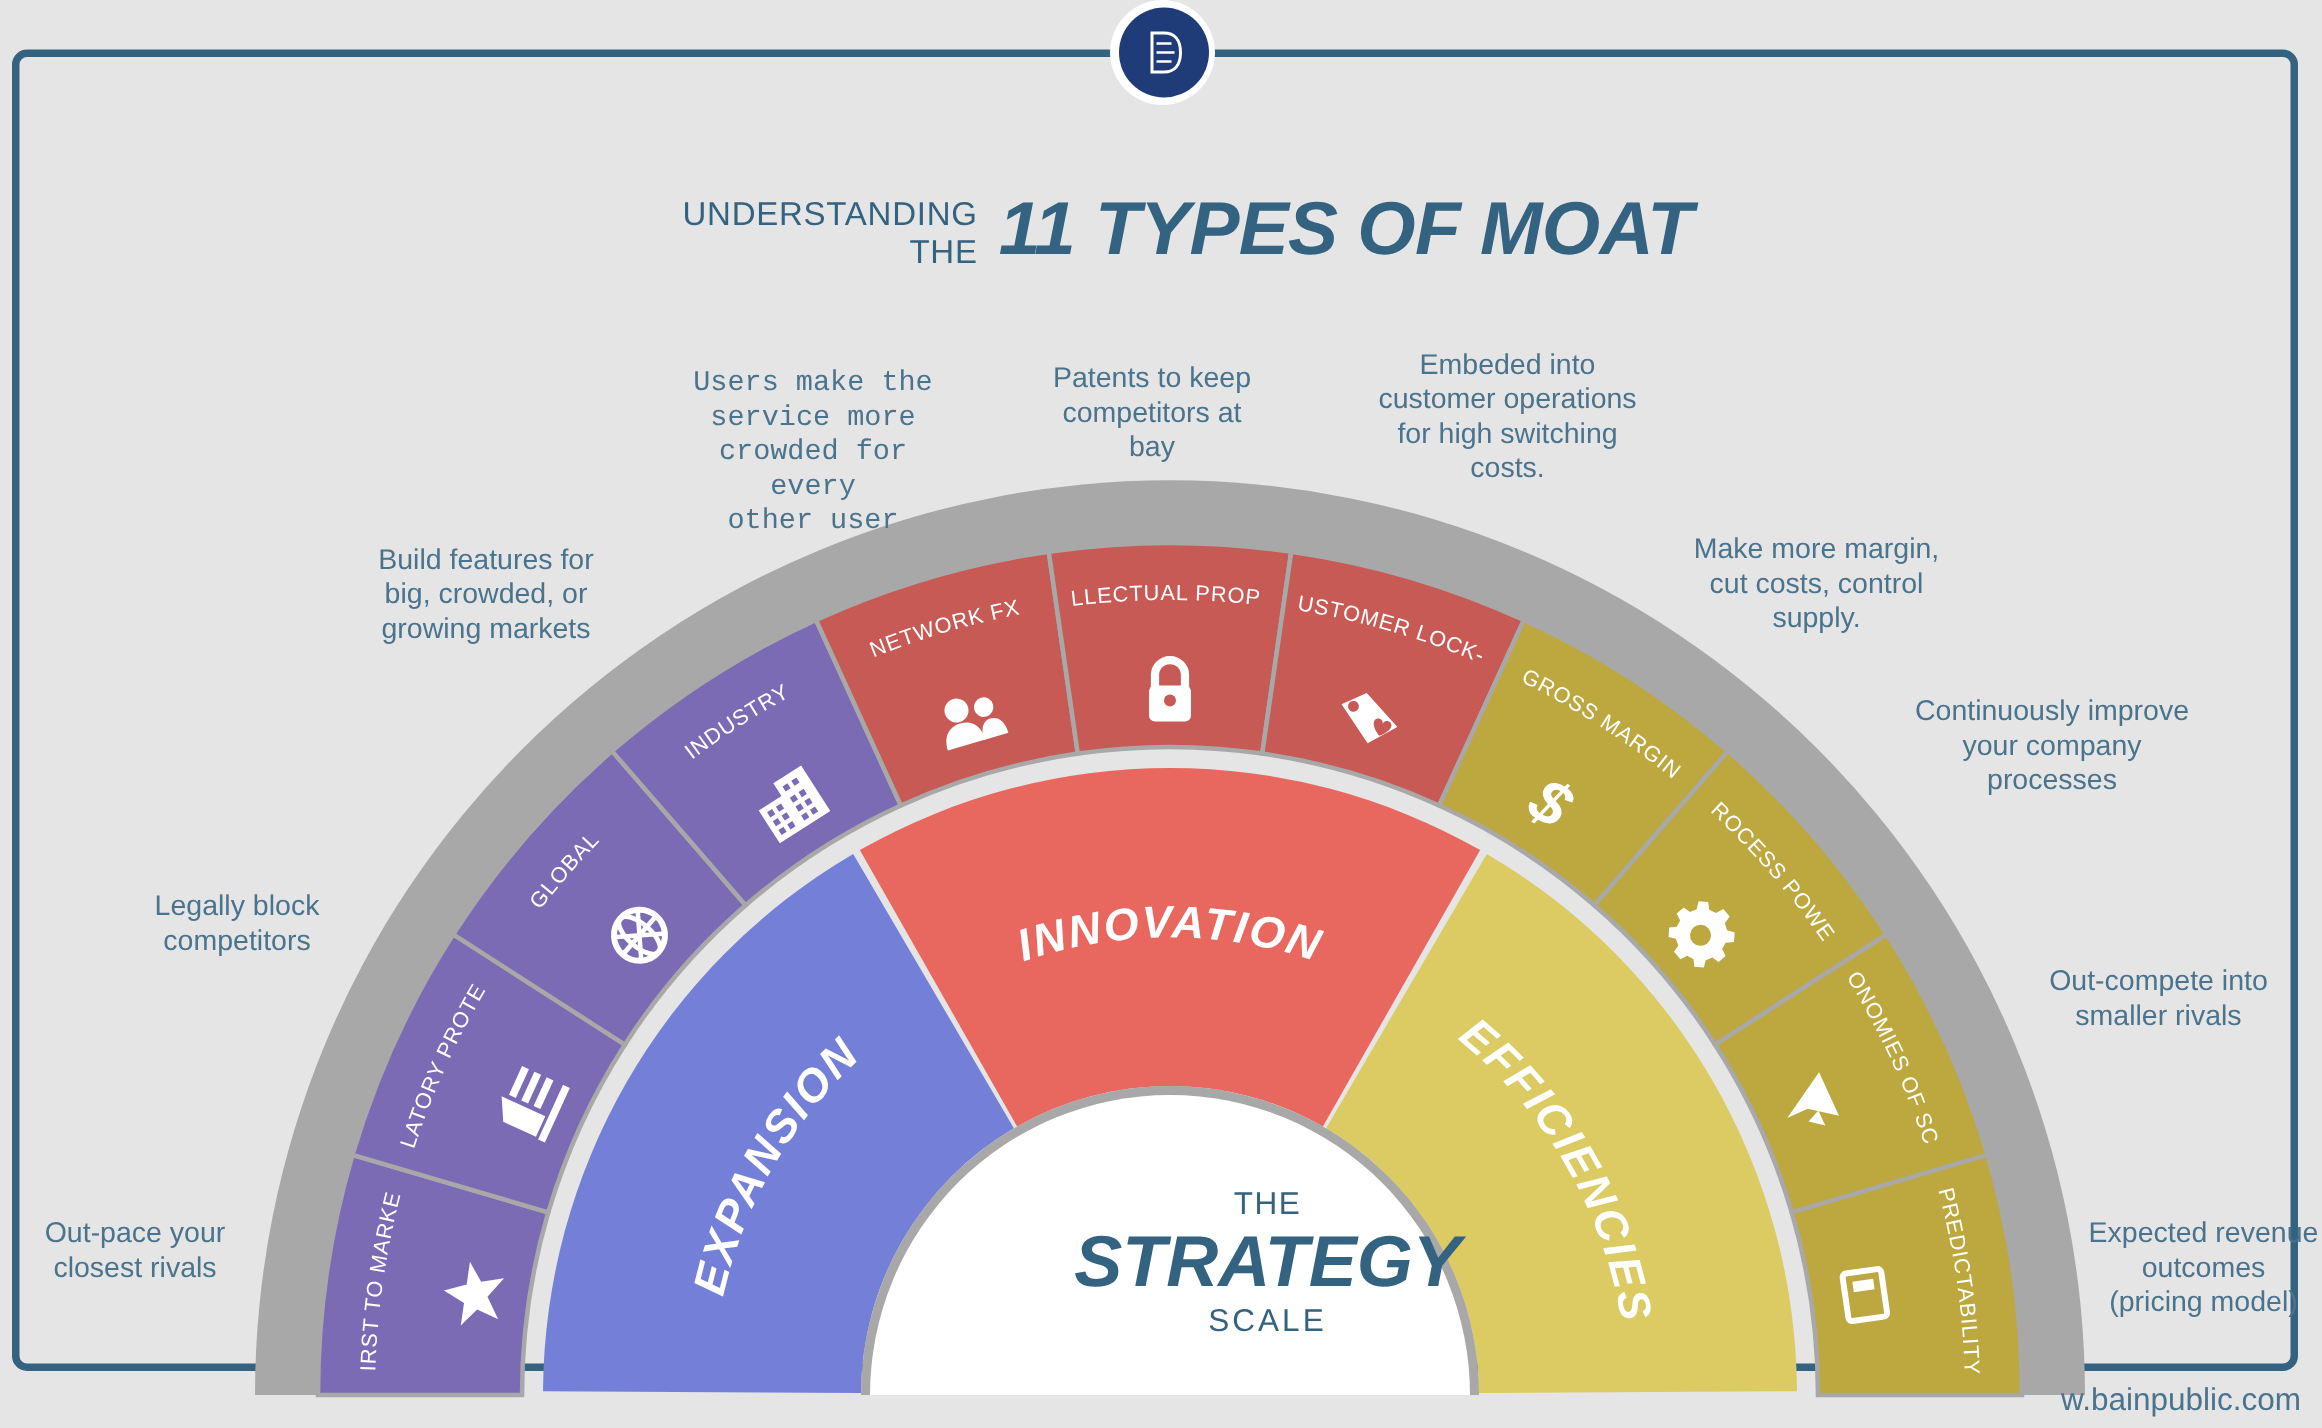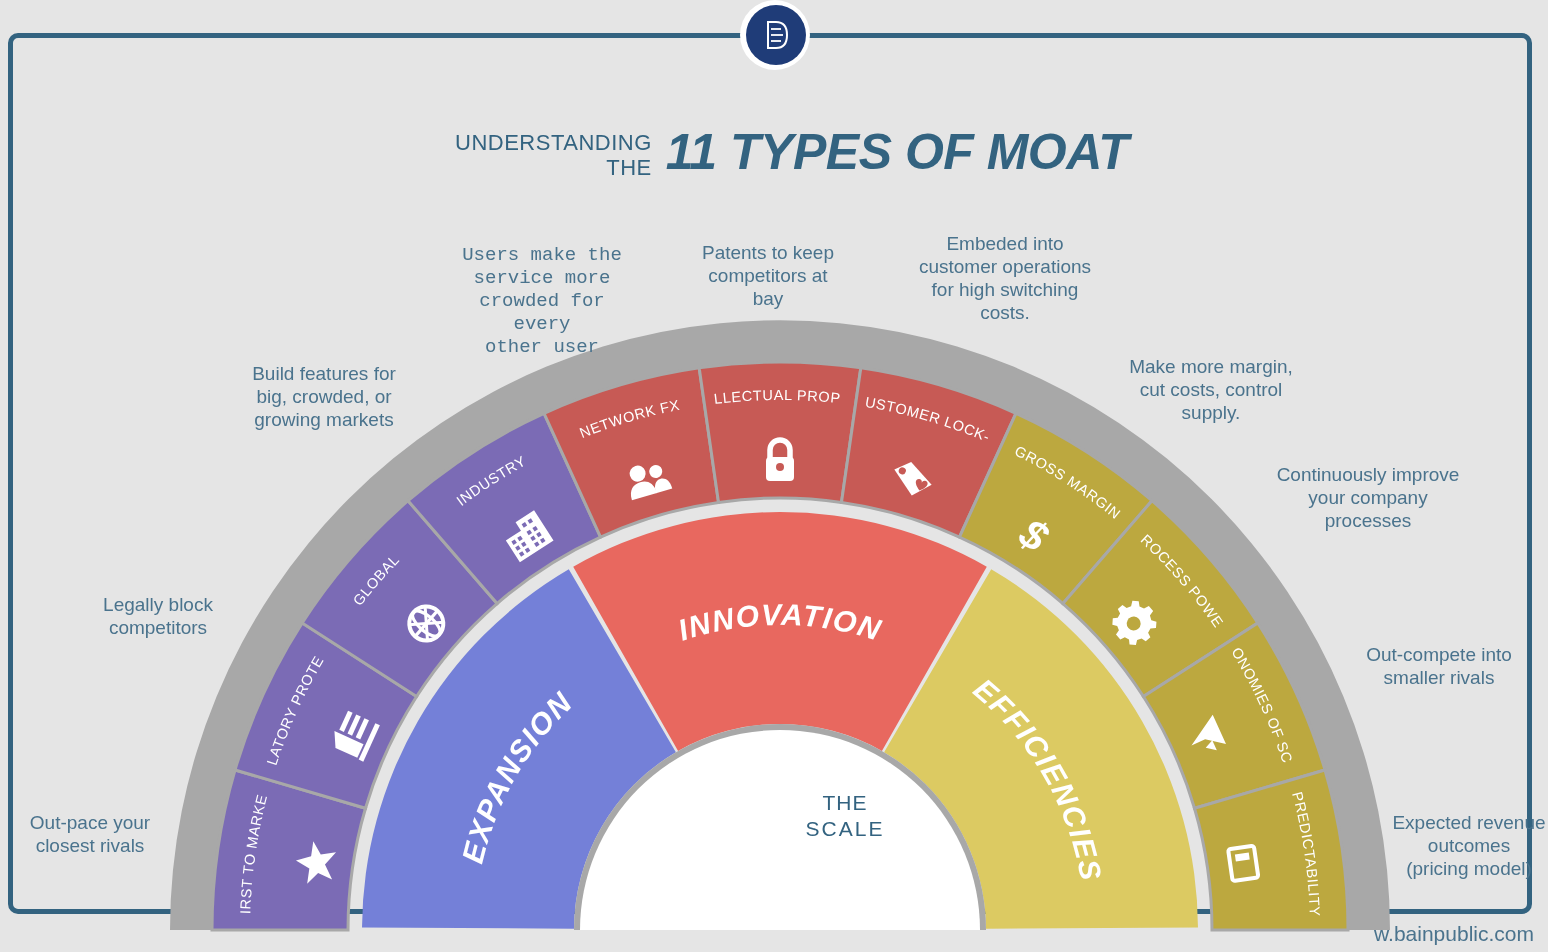--- a/index.html
+++ b/index.html
@@ -285,20 +285,21 @@
       </g>
 
     <g>
       <path d="M 574,930 A 206,206 0 0 1 986,930 Z" fill="#A8A8A8"></path>
       <path d="M 580,930 A 200,200 0 0 1 980,930 Z" fill="#ffffff"></path>
     </g>
   </svg>
 
   <div class="center-block">
     <div class="center-the">THE</div>
+    <div class="center-main">STRATEGY</div>
     <div class="center-wheel">SCALE</div>
   </div>
 
   <div id="annotations">
       <div class="anno" style="left: 244px; top: 362px; width: 160px;">
         <div>Build features for</div>
         <div>big, crowded, or</div>
         <div>growing markets</div>
       </div>
       <div class="anno" style="left: 462px; top: 244px; width: 160px; font-family: Liberation Mono, monospace;">

